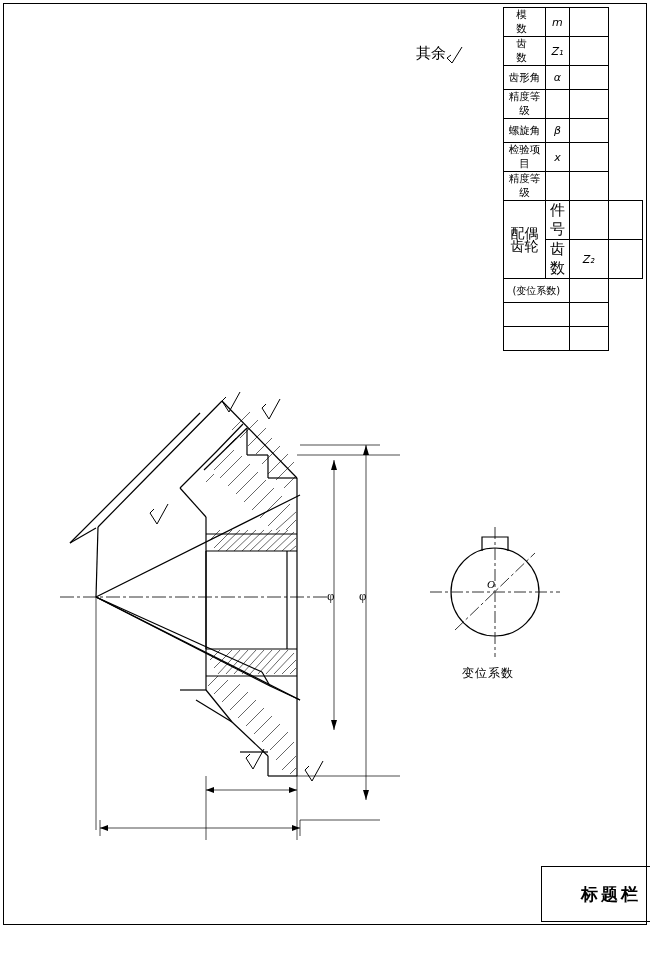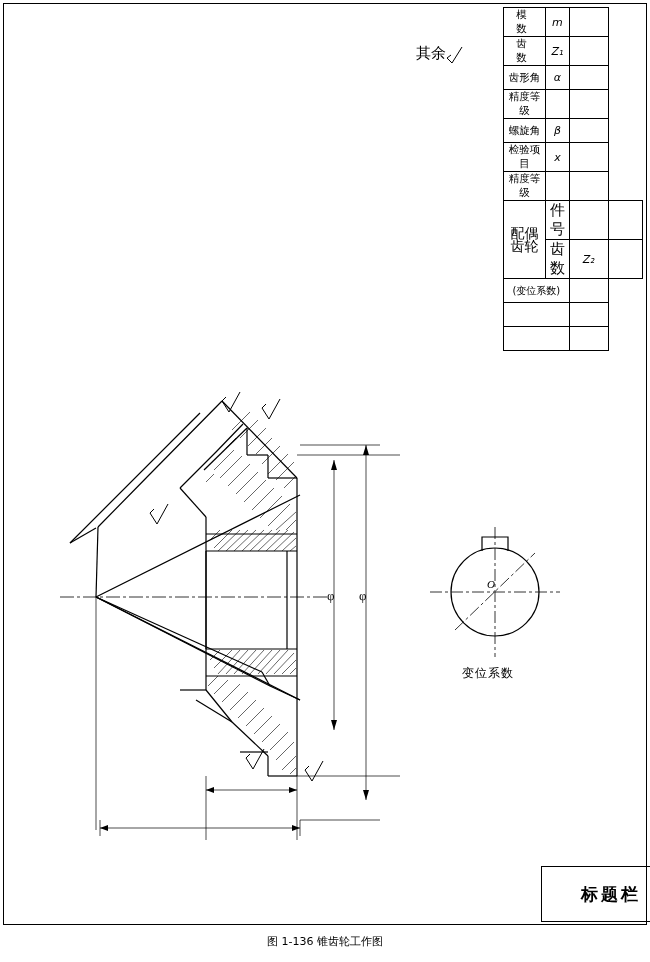--- a/index.html
+++ b/index.html
@@ -390,14 +390,13 @@
   </svg>
 
   <div id="o-label">O</div>
   <div class="phi" id="phi1">φ</div>
   <div class="phi" id="phi2">φ</div>
 
   <div id="tech-req" class="cn">变位系数</div>
 
   <div id="title-block">标题栏</div>
 
-  <div id="caption">图 1-136   锥齿轮工作图</div>
 </div>
 
 </body></html>

